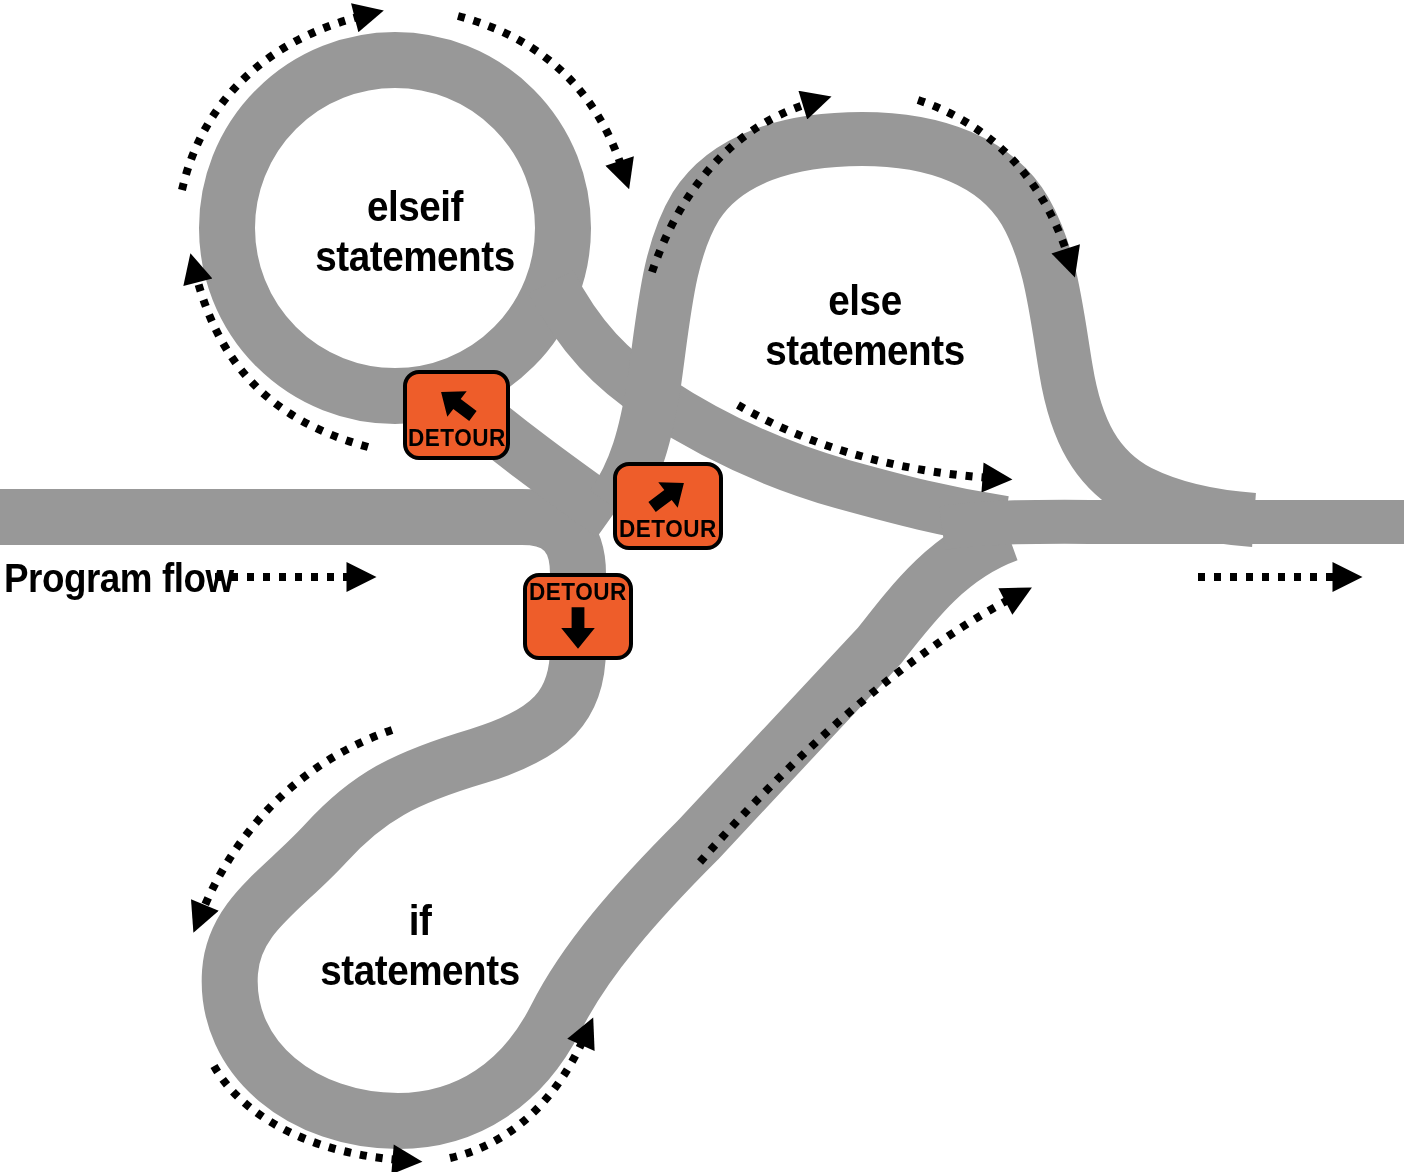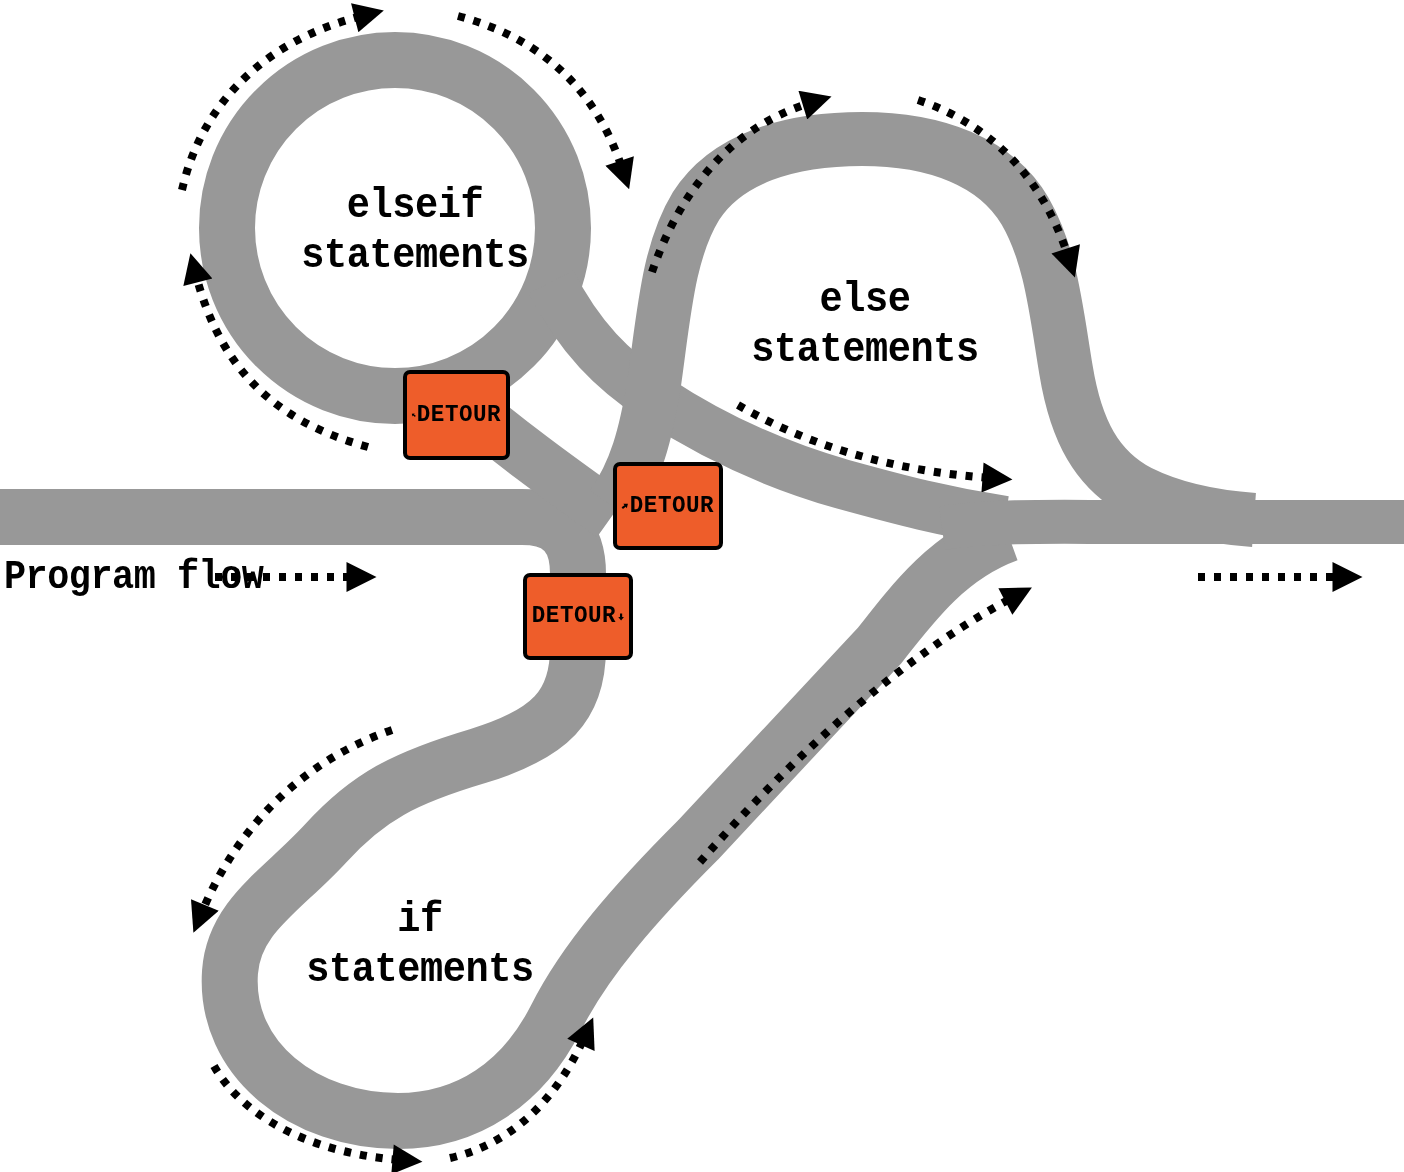--- a/index.html
+++ b/index.html
@@ -1,24 +1,24 @@
 <!DOCTYPE html>
 <html style="--road: #989898; --sign: #ee5d2a; --ink: #000000;"><head>
 <meta charset="utf-8">
 <style>
   html,body{margin:0;padding:0;background:#fff;}
   #stage{position:relative;width:1404px;height:1172px;background:#fff;overflow:hidden;
-         font-family:Liberation Mono, monospace;}
+         font-family:Liberation Sans, sans-serif;}
   #roads{position:absolute;left:0;top:0;}
   .loop-label{position:absolute;text-align:center;color:#000;font-weight:bold;
               font-size:42px;line-height:1.18;transform:scaleX(.92);letter-spacing:-.5px;}
   .flow-label{position:absolute;color:#000;font-weight:bold;font-size:40px;line-height:1;
               transform:scaleX(.92);transform-origin:left center;letter-spacing:-.5px;}
-  .sign{position:absolute;background:var(--sign,#ee5d2a);border:4px solid #000;border-radius:7px;
-        display:flex;flex-direction:row;align-items:center;justify-content:center;
+  .sign{position:absolute;background:var(--sign,#ee5d2a);border:4px solid #000;border-radius:16px;
+        display:flex;flex-direction:column;align-items:center;justify-content:center;
         box-sizing:border-box;z-index:5;padding:2px 4px;}
   .sign .lbl{font-weight:bold;font-size:23px;letter-spacing:.5px;color:#000;line-height:1;
              transform:scaleX(.98);}
   .sign svg{display:block;}
 </style>
 </head>
 <body>
 
 <div id="stage">
 

